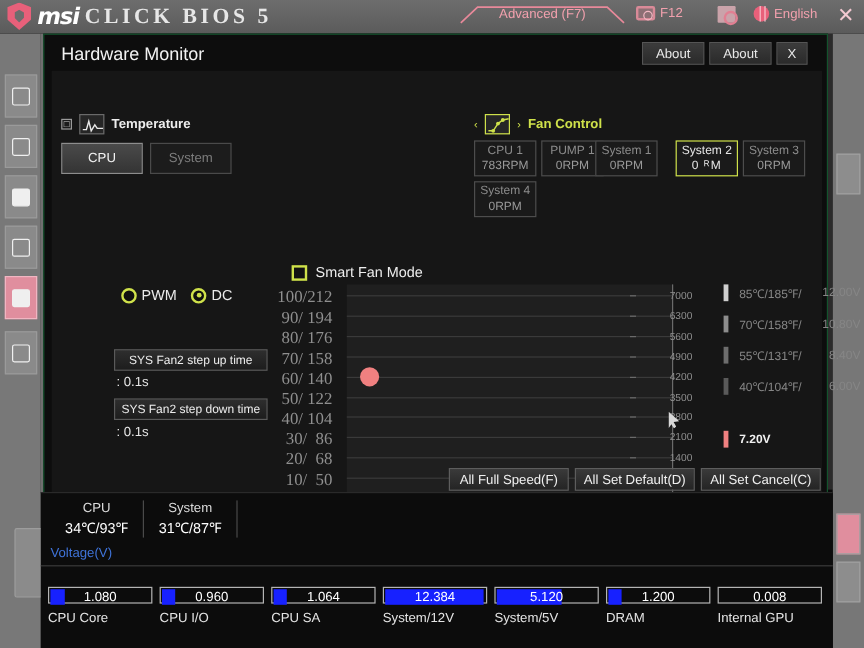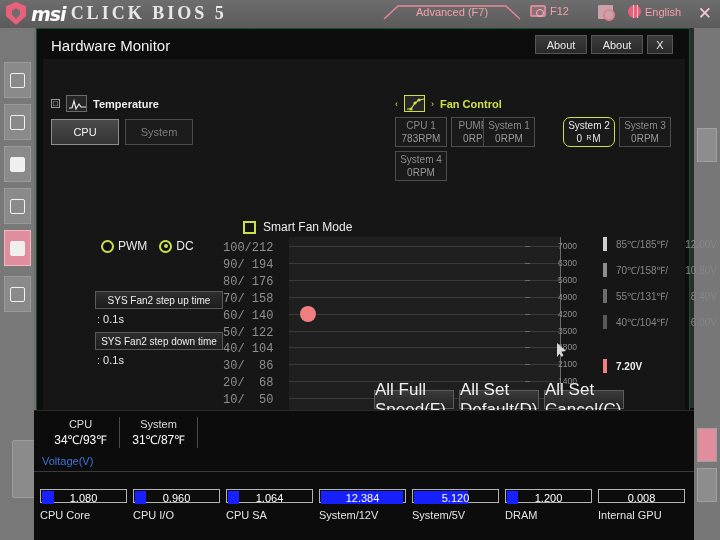--- a/index.html
+++ b/index.html
@@ -166,21 +166,21 @@
     background: linear-gradient(#4a4a4a, #343434); color: #f2f2f2; border-color: #8d8d8d;
   }
 
   
   .fan-tile {
     position: absolute; width: 52px; height: 30px; border: 1px solid #4d4d4d;
     background: #1a1a1a; color: #8c8c8c; cursor: pointer;
     display: flex; flex-direction: column; align-items: center; justify-content: center;
     font-size: 10px; line-height: 13px;
   }
-  .fan-tile.sel { border-color: #cfe14a; color: #e6e6e6; border-radius: 7px; }
+  .fan-tile.sel { border-color: #cfe14a; color: #e6e6e6; }
   .fan-tile .fname { white-space: nowrap; }
   .fan-tile .frpm { color: #9a9a9a; }
   .fan-tile.sel .frpm { color: #e6e6e6; letter-spacing: 1px; }
 
   
   .radio-row { position: absolute; left: 58px; top: 180px; display: flex; align-items: center; gap: 4px; }
   .radio {
     width: 13px; height: 13px; border-radius: 50%; border: 2px solid #cfe14a;
     background: #0f0f0f; position: relative; cursor: pointer;
   }
@@ -202,22 +202,22 @@
   .sfm { position: absolute; left: 200px; top: 161px; display: flex; align-items: center; gap: 7px; }
   .chk {
     width: 13px; height: 13px; border: 2px solid #cfe14a; background: #121212; cursor: pointer;
   }
   .sfm-lbl { font-size: 12px; color: #ededed; }
 
   
   .chart-wrap { position: absolute; left: 196px; top: 178px; width: 338px; height: 183px; }
   .yl-axis { position: absolute; left: 0; top: 0; width: 46px; height: 183px; }
   .yl-tick {
-    position: absolute; right: 16px; width: 46px; text-align: right;
-    font-size: 12px; color: #8f8f8f; font-family: Liberation Mono, monospace;
+    position: absolute; right: 8px; width: 46px; text-align: right;
+    font-size: 14px; color: #8f8f8f; font-family: Liberation Serif, serif;
     white-space: pre;
   }
   .plot {
     position: absolute; left: 50px; top: 0; width: 272px; height: 183px;
     background: #1f1f1f; border-right: 1px solid #6a6a6a;
   }
   .gl { position: absolute; left: 0; width: 272px; height: 1px; background: #3a3a3a; }
   .dot {
     position: absolute; width: 16px; height: 16px; border-radius: 50%;
     background: #f08080; cursor: pointer;
@@ -247,22 +247,22 @@
   
   .cfoot { position: absolute; left: 196px; top: 364px; width: 472px; height: 22px; }
   .thermo { position: relative; width: 8px; height: 15px; display: inline-block; }
   .thermo svg { position: absolute; left: 0; top: 0; }
   .unit-lbl { font-size: 8px; color: #a5a5a5; }
   .fanicon { position: relative; width: 14px; height: 14px; }
 
   
   .act-row { position: absolute; left: 374px; top: 390px; display: flex; gap: 5px; }
   .act-btn {
-    width: 80px; height: 19px; background: linear-gradient(#3a3a3a, #242424);
-    border: 1px solid #5d5d5d; color: #f0f0f0; font-size: 17px; cursor: pointer;
+    width: 100px; height: 19px; background: linear-gradient(#3a3a3a, #242424);
+    border: 1px solid #5d5d5d; color: #f0f0f0; font-size: 11px; cursor: pointer;
     display: flex; align-items: center; justify-content: center;
   }
 
   
   .botbar {
     position: absolute; left: 34px; top: 410px; width: 660px; height: 130px;
     background: #0c0c0c; border-top: 1px solid #2a2a2a;
   }
   .temp-group { position: absolute; left: 8px; top: 6px; display: flex; align-items: stretch; }
   .temp-cell {
@@ -404,21 +404,21 @@
       </div>
 
       <div class="fan-tile" style="left:352px; top:58px;">
         <span class="fname">CPU 1</span>
         <span class="frpm">783RPM</span>
       </div>
       <div class="fan-tile" style="left:408px; top:58px;">
         <span class="fname">PUMP 1</span>
         <span class="frpm">0RPM</span>
       </div>
-      <div class="fan-tile" style="left:440px; top:58px;">
+      <div class="fan-tile" style="left:453px; top:58px;">
         <span class="fname">System 1</span>
         <span class="frpm">0RPM</span>
       </div>
       <div class="fan-tile sel" style="left:520px; top:58px;">
         <span class="fname">System 2</span>
         <span class="frpm">0  ᴿM</span>
       </div>
       <div class="fan-tile" style="left:576px; top:58px;">
         <span class="fname">System 3</span>
         <span class="frpm">0RPM</span>

